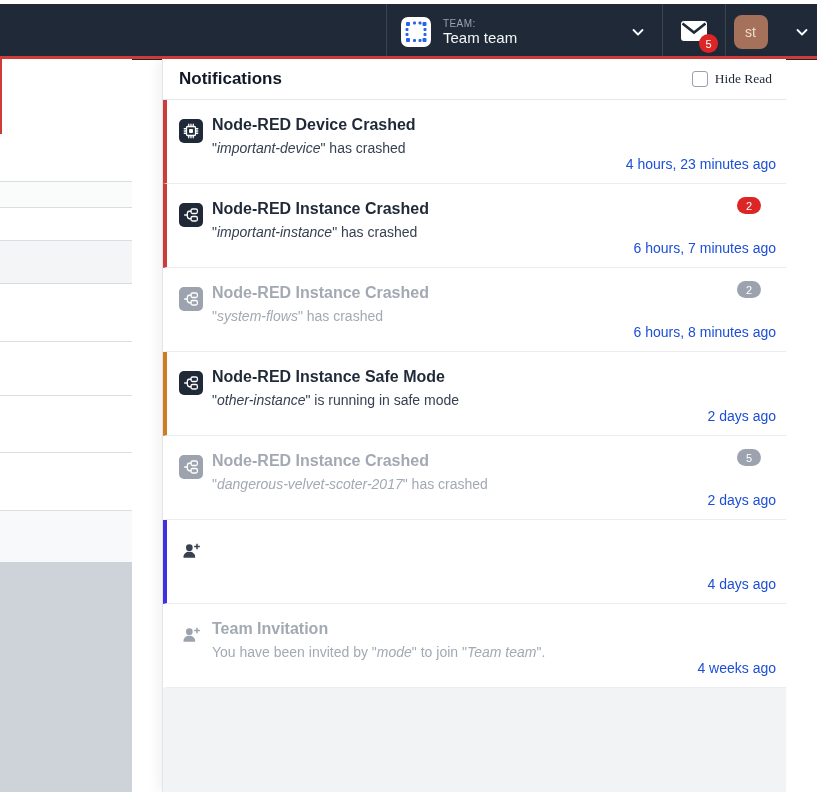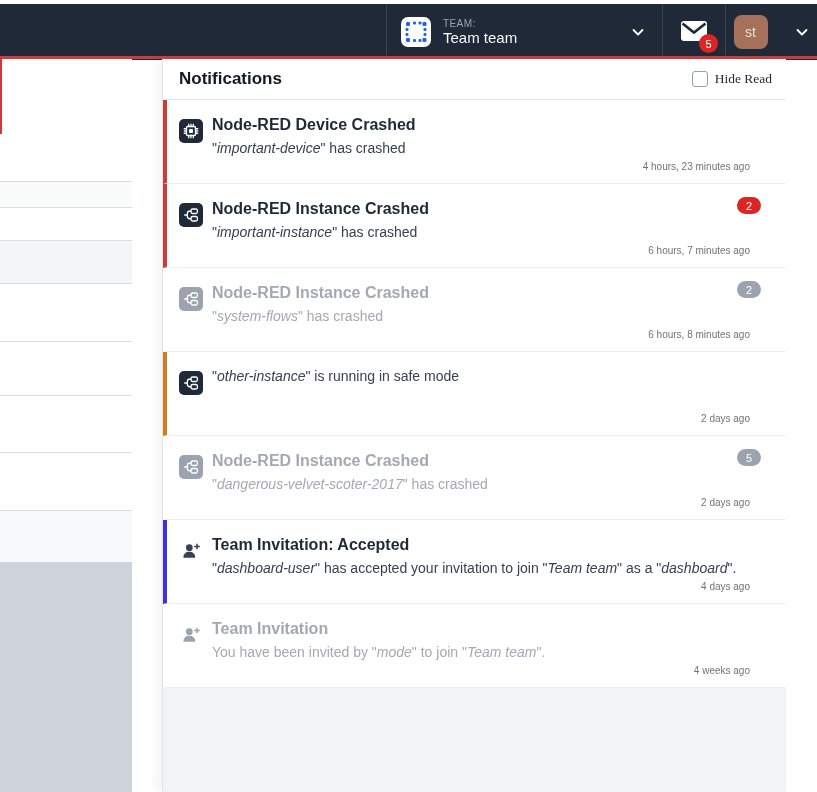--- a/index.html
+++ b/index.html
@@ -54,21 +54,21 @@
   .list { flex:none; }
   .notif { position:relative; height:84px; display:flex; align-items:flex-start; padding:13px 24px 12px 12px; border-left:4px solid transparent; border-bottom:1px solid #ebedf0; cursor:pointer; background:#fff; }
   .notif-icongroup { flex:none; margin-top:6px; margin-right:9px; }
   .icon-box { display:flex; align-items:center; justify-content:center; width:24px; height:24px; border-radius:5px; background:#1f2937; }
   .icon-plain { display:flex; align-items:center; justify-content:center; width:24px; height:24px; }
   .icon-plain svg { fill:#374151; }
   .notif-content { flex:1; min-width:0; }
   .notif-title { font-size:16px; font-weight:700; color:#1f2937; line-height:1.5; }
   .notif-message { font-size:14px; color:#374151; line-height:1.5; margin-top:1px; }
   .notif-message .i { font-style:italic; }
-  .notif-time { position:absolute; right:36px; bottom:11px; font-size:10px; color:#737373; }
+  .notif-time { position:absolute; right:10px; bottom:11px; font-size:14px; color:#1d4ed8; }
   .notif-badge { position:absolute; top:13px; right:25px; min-width:24px; height:17px; padding:0 7px; border-radius:9px; color:#fff; font-size:11px; display:flex; align-items:center; justify-content:center; }
   .notif.read .notif-title, .notif.read .notif-message { color:#a3a9b3; }
   .notif.read .icon-box { background:#9ca3af; }
   .notif.read .icon-plain svg { fill:#9ca3af; }
 
   .panel-footer { flex:1; background:#f2f3f4; border-top:1px solid #e8eaed; margin-top:-1px; }
 </style>
 </head>
 <body>
 
@@ -231,20 +231,21 @@
             <rect x="12" y="4" width="8.5" height="6" rx="2"></rect>
             <rect x="12" y="14" width="8.5" height="6" rx="2"></rect>
             <path d="M12 7H9.5C7.5 7 7 8.5 7 12c0 3.5.5 5 2.5 5H12"></path>
             <path d="M7 12H3.5"></path>
           </g>
         </svg>
       </span>
 
     </div>
     <div class="notif-content">
+      <div class="notif-title">Node-RED Instance Safe Mode</div>
       <div class="notif-message"><span>"</span><span class="i">other-instance</span><span>" is running in safe mode</span></div>
     </div>
 
     <span class="notif-time">2 days ago</span>
   </div>
 
   <div class="notif read">
     <div class="notif-icongroup">
 
       <span class="icon-box">
@@ -271,24 +272,20 @@
     <div class="notif-icongroup">
 
       <span class="icon-plain">
         <svg width="20" height="20" viewBox="0 0 24 24">
           <circle cx="10" cy="8" r="4"></circle>
           <path d="M3 19c0-3.5 3.1-6 7-6s7 2.5 7 6v1H3z"></path>
           <path d="M18.3 3.2h1.8v2.5h2.5v1.8h-2.5V10h-1.8V7.5h-2.5V5.7h2.5z"></path>
         </svg>
       </span>
     </div>
-    <div class="notif-content">
-      <div class="notif-title">Team Invitation: Accepted</div>
-      <div class="notif-message"><span>"</span><span class="i">dashboard-user</span><span>" has accepted your invitation to join "</span><span class="i">Team team</span><span>" as a "</span><span class="i">dashboard</span><span>".</span></div>
-    </div>
 
     <span class="notif-time">4 days ago</span>
   </div>
 
   <div class="notif read">
     <div class="notif-icongroup">
 
       <span class="icon-plain">
         <svg width="20" height="20" viewBox="0 0 24 24">
           <circle cx="10" cy="8" r="4"></circle>

